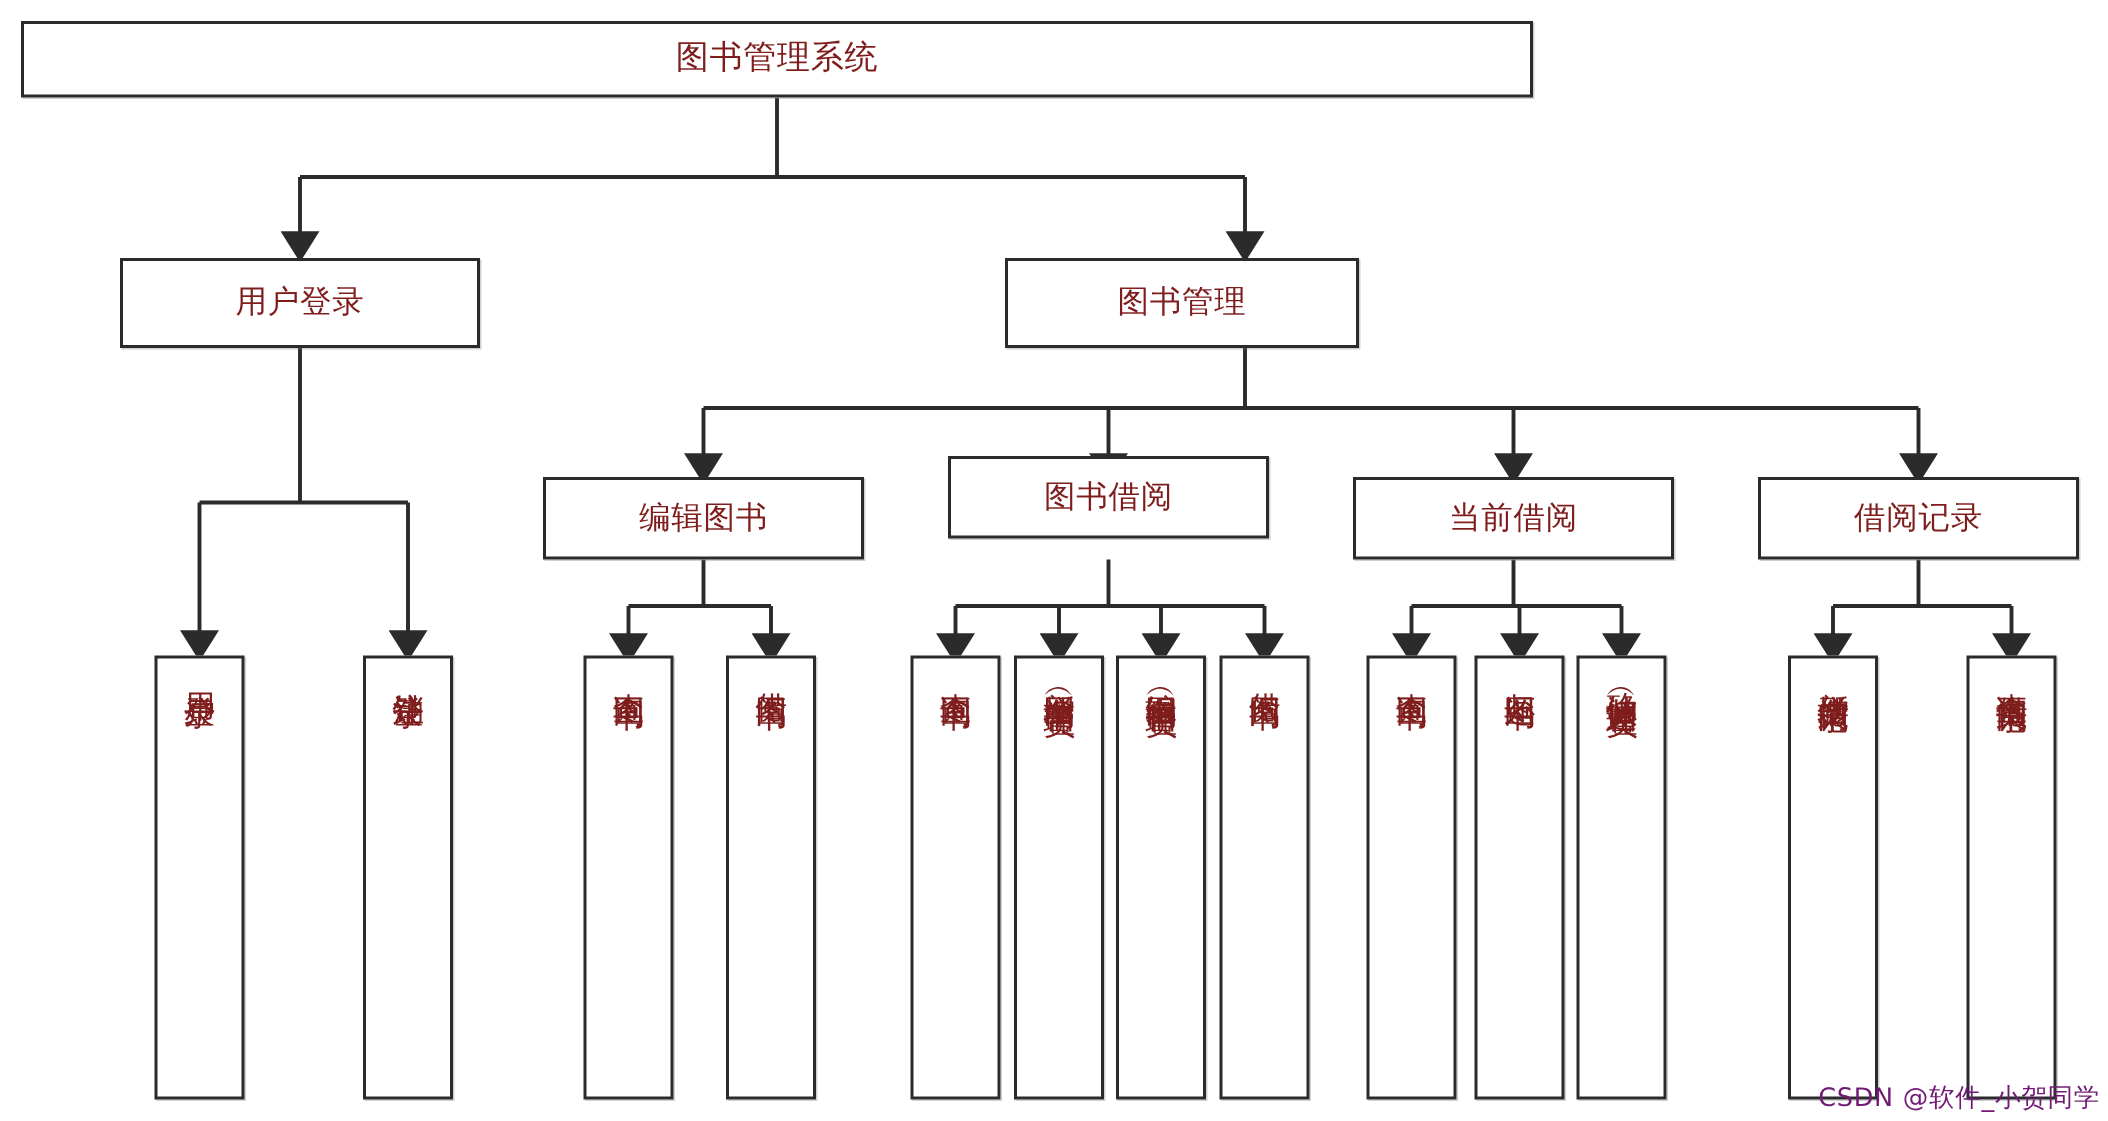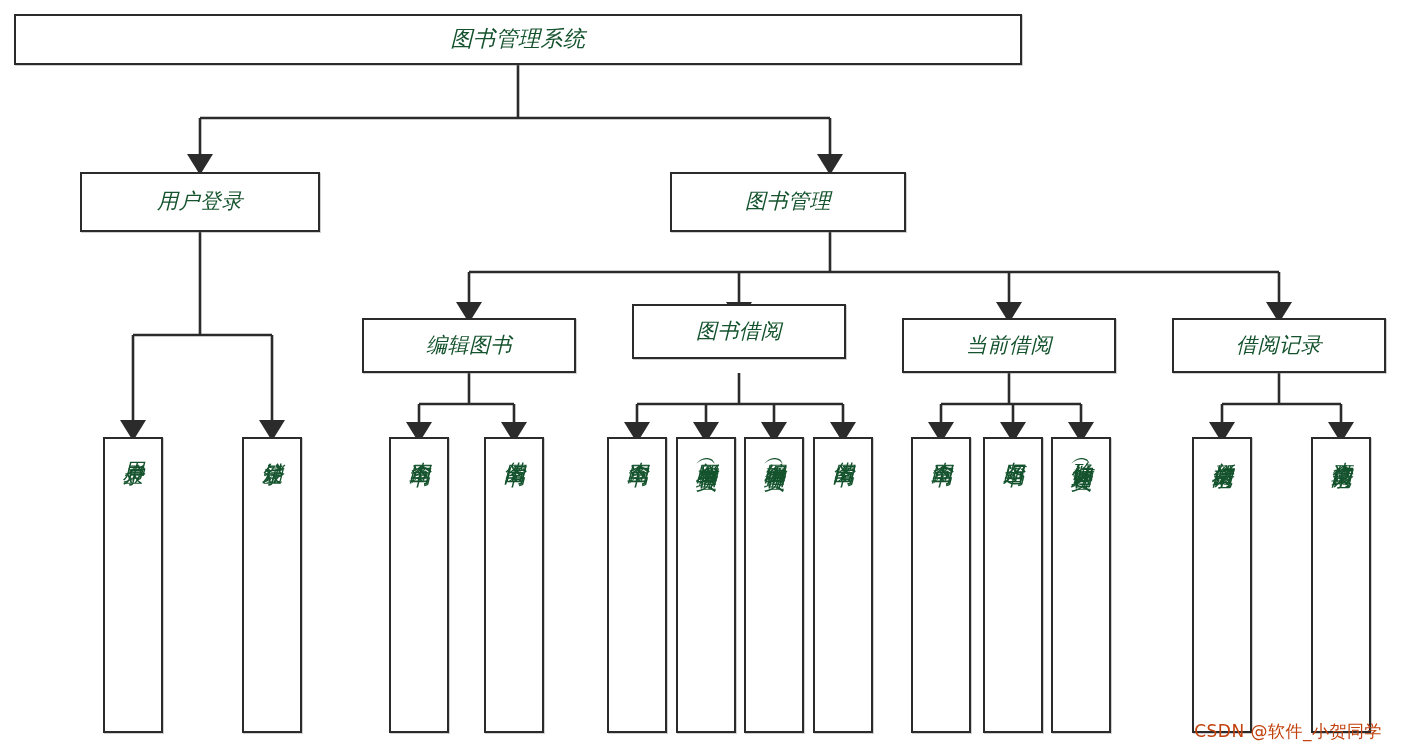--- a/index.html
+++ b/index.html
@@ -27,23 +27,22 @@
     pointer-events: none;
   }
   .node {
     position: absolute;
     box-sizing: border-box;
     border: 2.5px solid #2b2b2b;
     background: #ffffff;
     display: flex;
     align-items: center;
     justify-content: center;
-    color: #14532d;
+    color: #7f1d1d;
     box-shadow: 1px 1px 0 rgba(120,120,120,0.35);
-    font-style: italic;
   }
   .node .label {
     display: block;
     text-align: center;
     line-height: 1.12;
   }
   
   .node.h .label {
     writing-mode: horizontal-tb;
     font-size: 21px;
@@ -61,24 +60,24 @@
   .node.v .label {
     writing-mode: vertical-rl;
     text-orientation: upright;
     font-size: 21px;
     line-height: 1.06;
     letter-spacing: 1.5px;
     white-space: nowrap;
   }
   .watermark {
     position: absolute;
-    right: 23px;
+    right: 5px;
     bottom: 4px;
     font-size: 17px;
-    color: #c2410c;
+    color: #701a75;
     letter-spacing: 0.5px;
     white-space: nowrap;
     font-family: "DejaVu Sans", "Liberation Sans", sans-serif;
   }
 </style>
 </head>
 <body>
 
 <div id="canvas">
 

